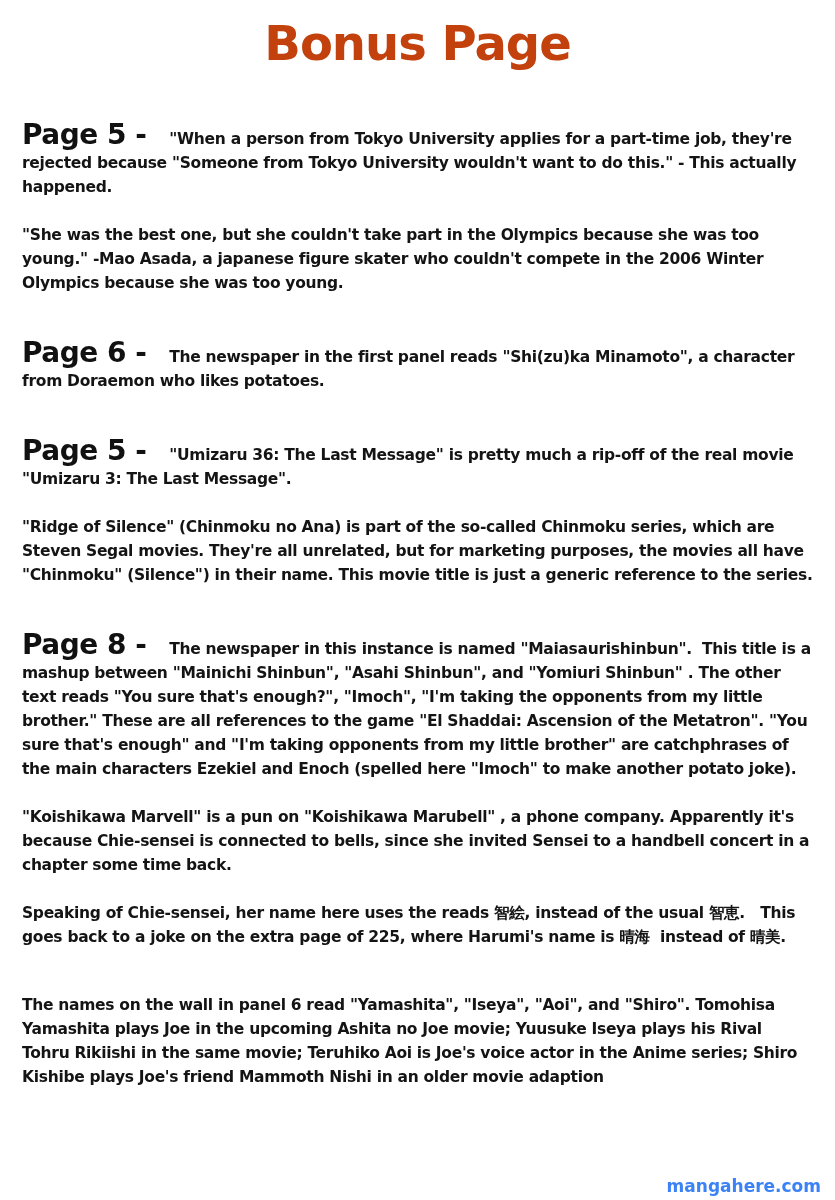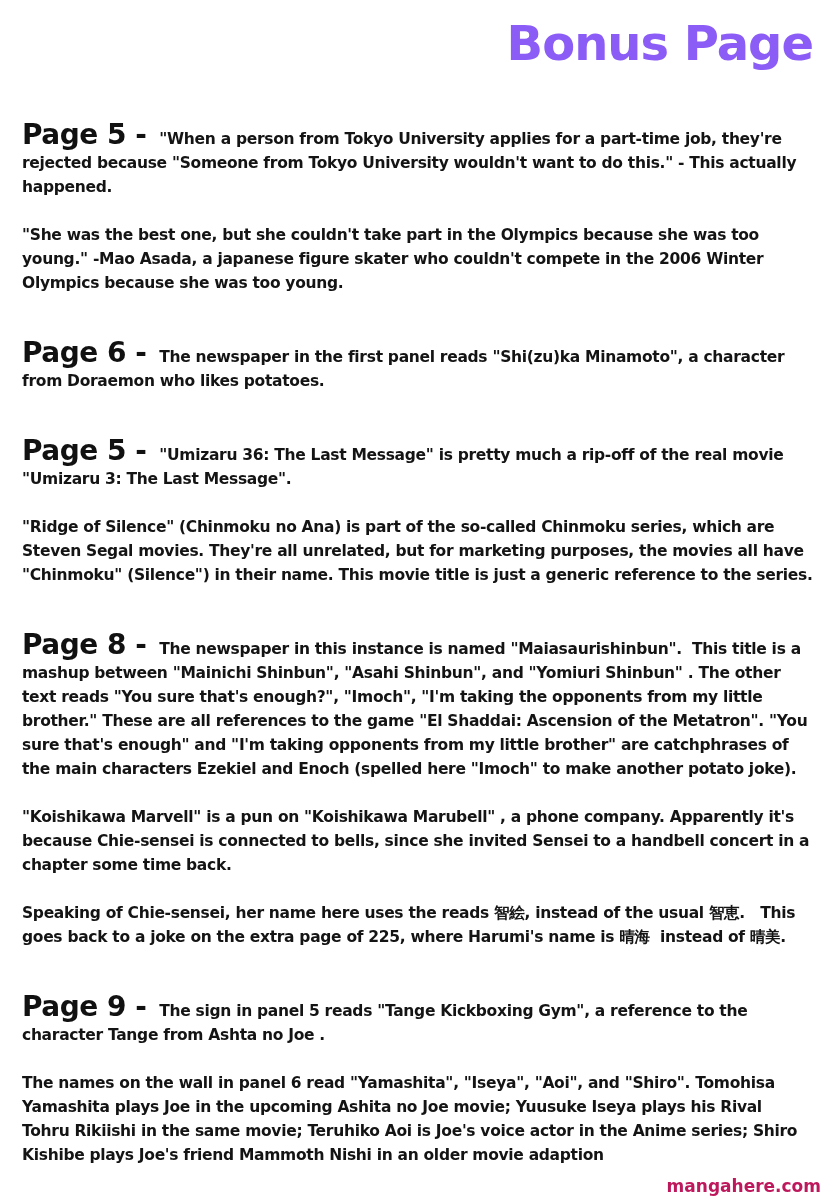--- a/index.html
+++ b/index.html
@@ -13,49 +13,49 @@
     font-weight: 700;
     position: relative;
     overflow: hidden;
   }
   .page {
     padding: 16px 22px 0 22px;
   }
   .title {
     font-size: 48px;
     line-height: 1.15;
-    text-align: right;
+    text-align: center;
     margin: 0 0 50px 0;
     letter-spacing: -1px;
-    color: #8b5cf6;
+    color: #c2410c;
   }
   .section { margin: 0 0 44px 0; }
   .note {
     font-size: 15.5px;
     line-height: 24px;
     letter-spacing: -0.3px;
     margin: 0 0 24px 0;
     white-space: pre-wrap;
     color: #141414;
   }
   .section .note:last-child { margin-bottom: 0; }
   .heading {
     font-size: 28px;
     line-height: 1;
     letter-spacing: -0.5px;
-    margin-right: 13px;
+    margin-right: 23px;
     color: #111111;
   }
   .watermark {
     position: absolute;
     right: 14px;
     bottom: 4px;
     font-size: 17px;
     font-weight: 700;
-    color: #be185d;
+    color: #3b82f6;
     text-shadow: 0 1px 1px #ffffff, 0 -1px 1px #ffffff, 1px 0 1px #ffffff, -1px 0 1px #ffffff;
   }
 </style>
 </head>
 <body>
 
 <div class="page">
 
   <h1 class="title">Bonus Page</h1>
 
@@ -73,19 +73,18 @@
     <p class="note">"Ridge of Silence" (Chinmoku no Ana) is part of the so-called Chinmoku series, which are Steven Segal movies. They're all unrelated, but for marketing purposes, the movies all have "Chinmoku" (Silence") in their name. This movie title is just a generic reference to the series.</p>
   </section>
 
   <section class="section">
     <p class="note"><span class="heading">Page 8 -</span><span>The newspaper in this instance is named "Maiasaurishinbun".  This title is a mashup between "Mainichi Shinbun", "Asahi Shinbun", and "Yomiuri Shinbun" . The other text reads "You sure that's enough?", "Imoch", "I'm taking the opponents from my little brother." These are all references to the game "El Shaddai: Ascension of the Metatron". "You sure that's enough" and "I'm taking opponents from my little brother" are catchphrases of the main characters Ezekiel and Enoch (spelled here "Imoch" to make another potato joke).</span></p>
     <p class="note">"Koishikawa Marvell" is a pun on "Koishikawa Marubell" , a phone company. Apparently it's because Chie-sensei is connected to bells, since she invited Sensei to a handbell concert in a chapter some time back.</p>
     <p class="note">Speaking of Chie-sensei, her name here uses the reads 智絵, instead of the usual 智恵.   This goes back to a joke on the extra page of 225, where Harumi's name is 晴海  instead of 晴美.</p>
   </section>
 
   <section class="section">
-    <p class="note"><span class="heading">Page 9 -</span><span>The sign in panel 5 reads "Tange Kickboxing Gym", a reference to the character Tange from Ashta no Joe .</span></p>
     <p class="note">The names on the wall in panel 6 read "Yamashita", "Iseya", "Aoi", and "Shiro". Tomohisa Yamashita plays Joe in the upcoming Ashita no Joe movie; Yuusuke Iseya plays his Rival Tohru Rikiishi in the same movie; Teruhiko Aoi is Joe's voice actor in the Anime series; Shiro Kishibe plays Joe's friend Mammoth Nishi in an older movie adaption</p>
   </section>
 
 </div>
 
 <div class="watermark">mangahere.com</div>
 
 </body></html>

